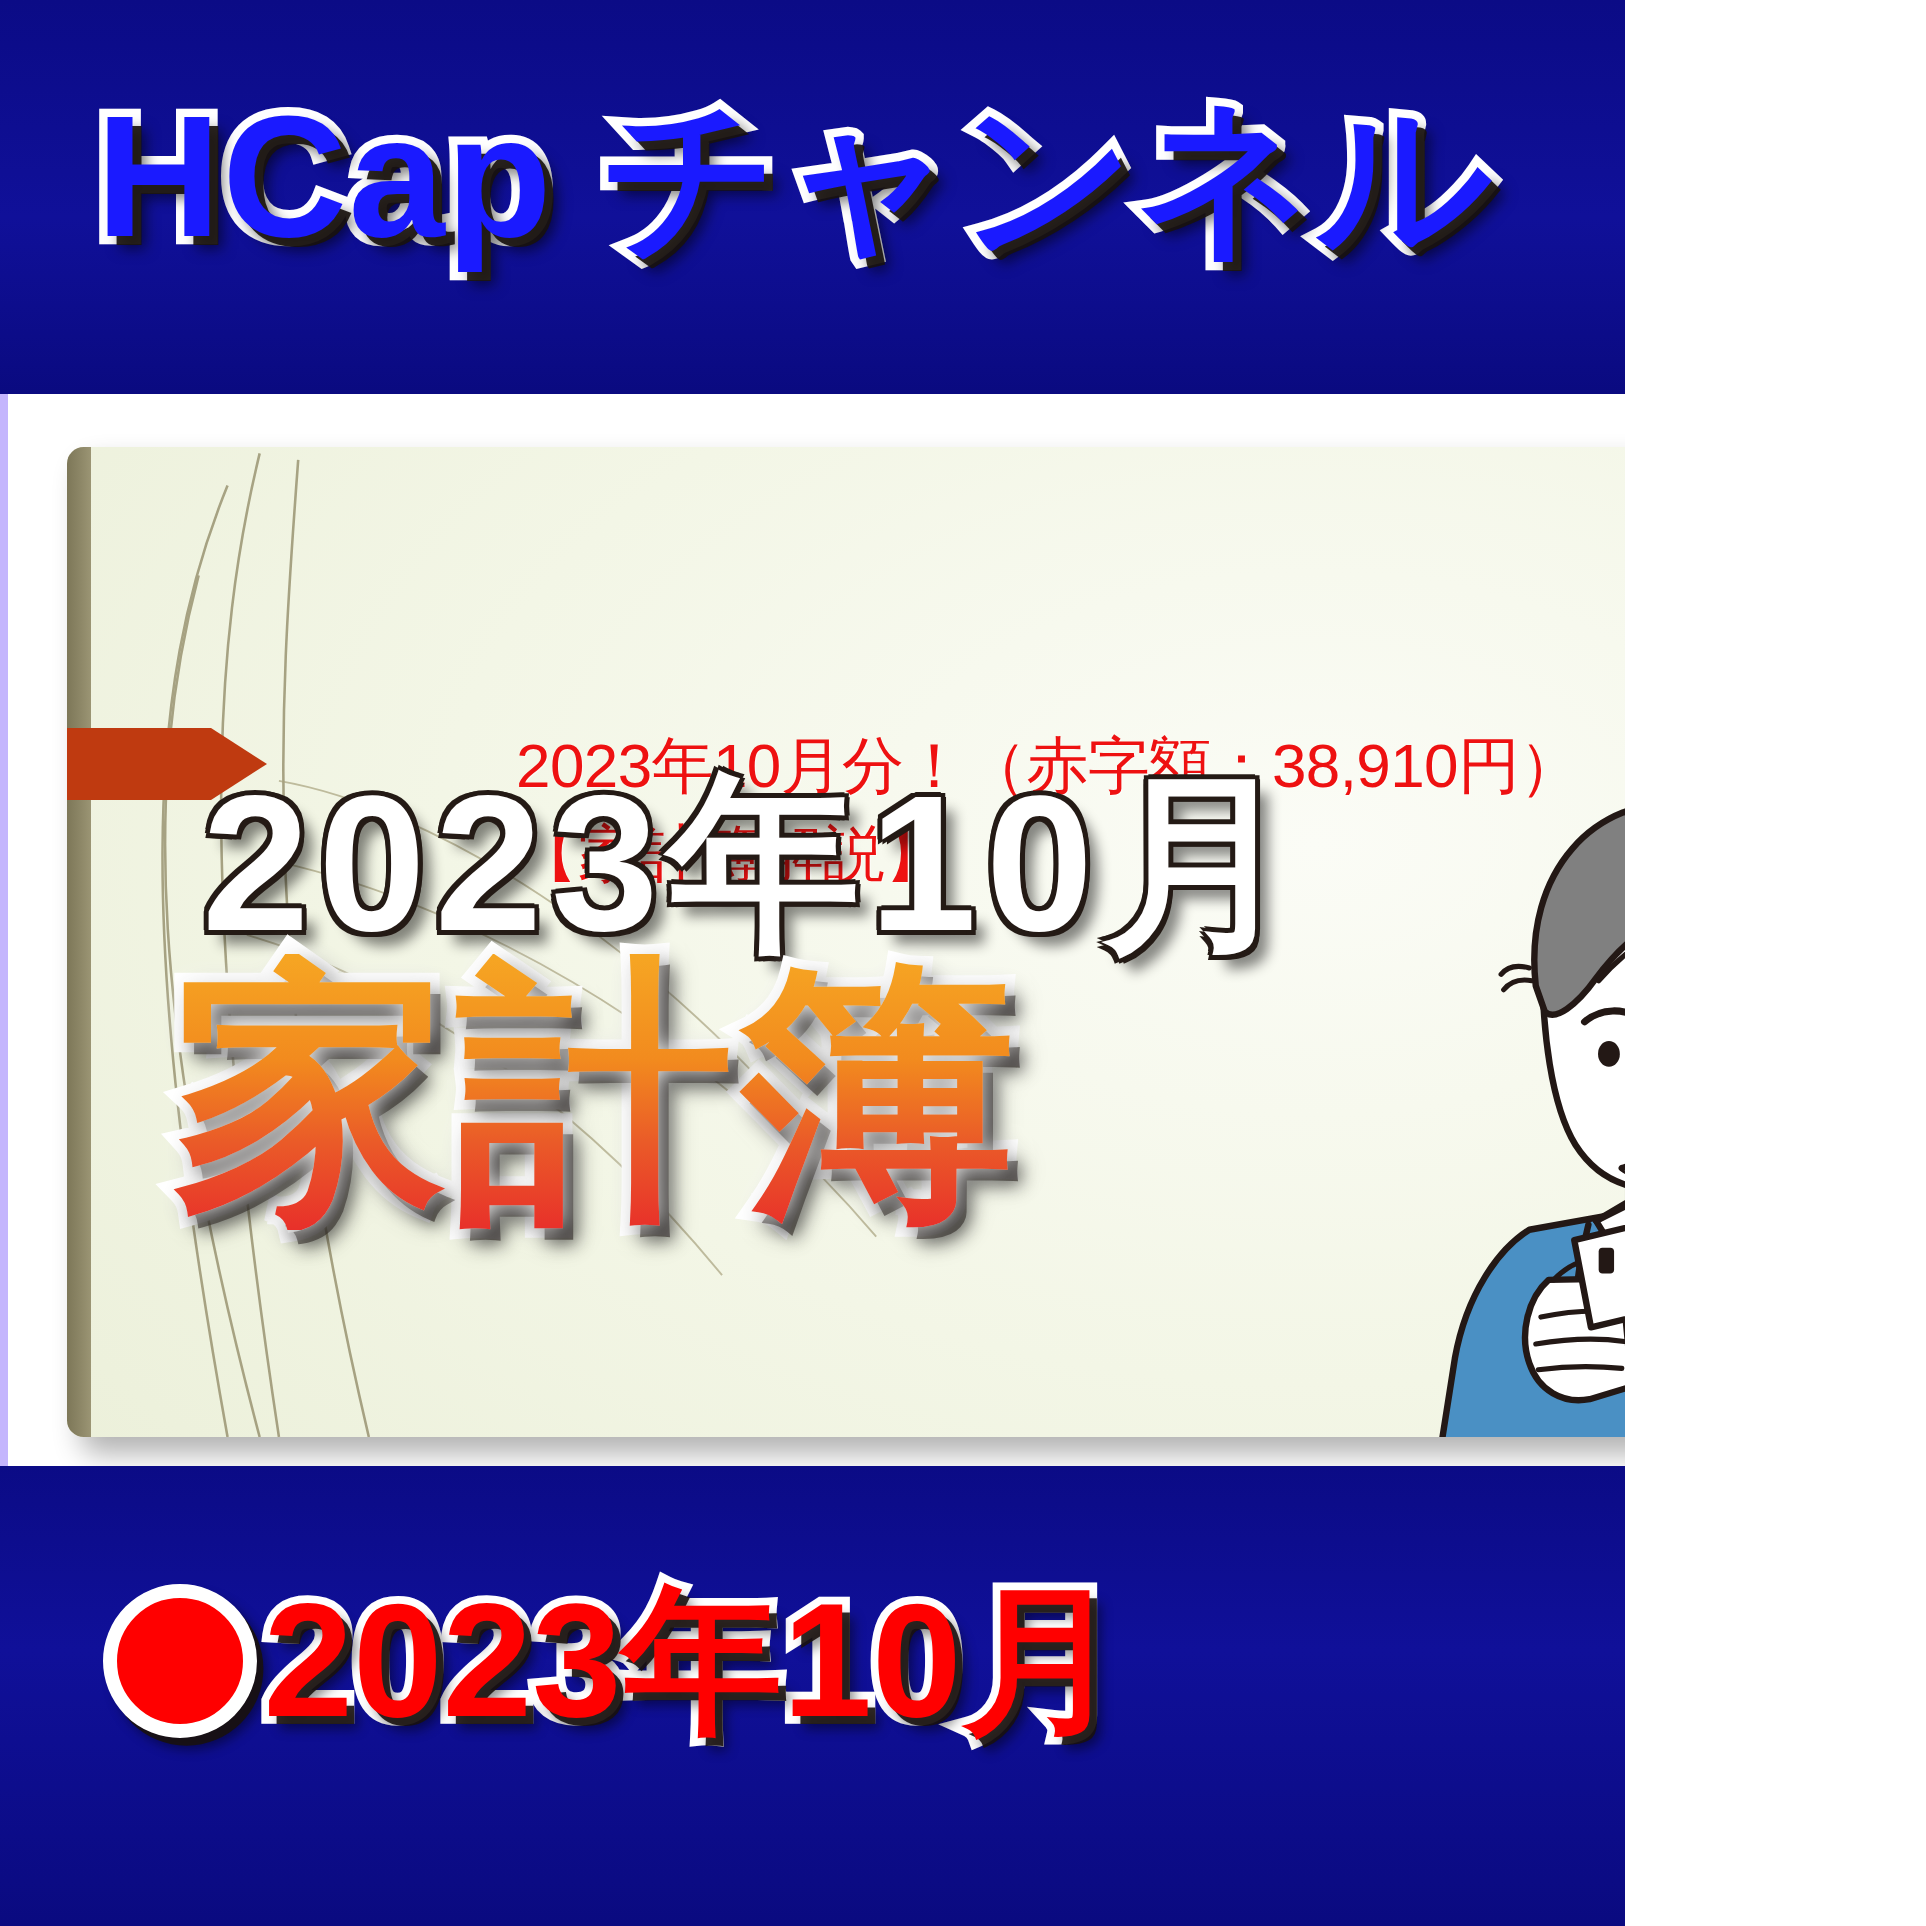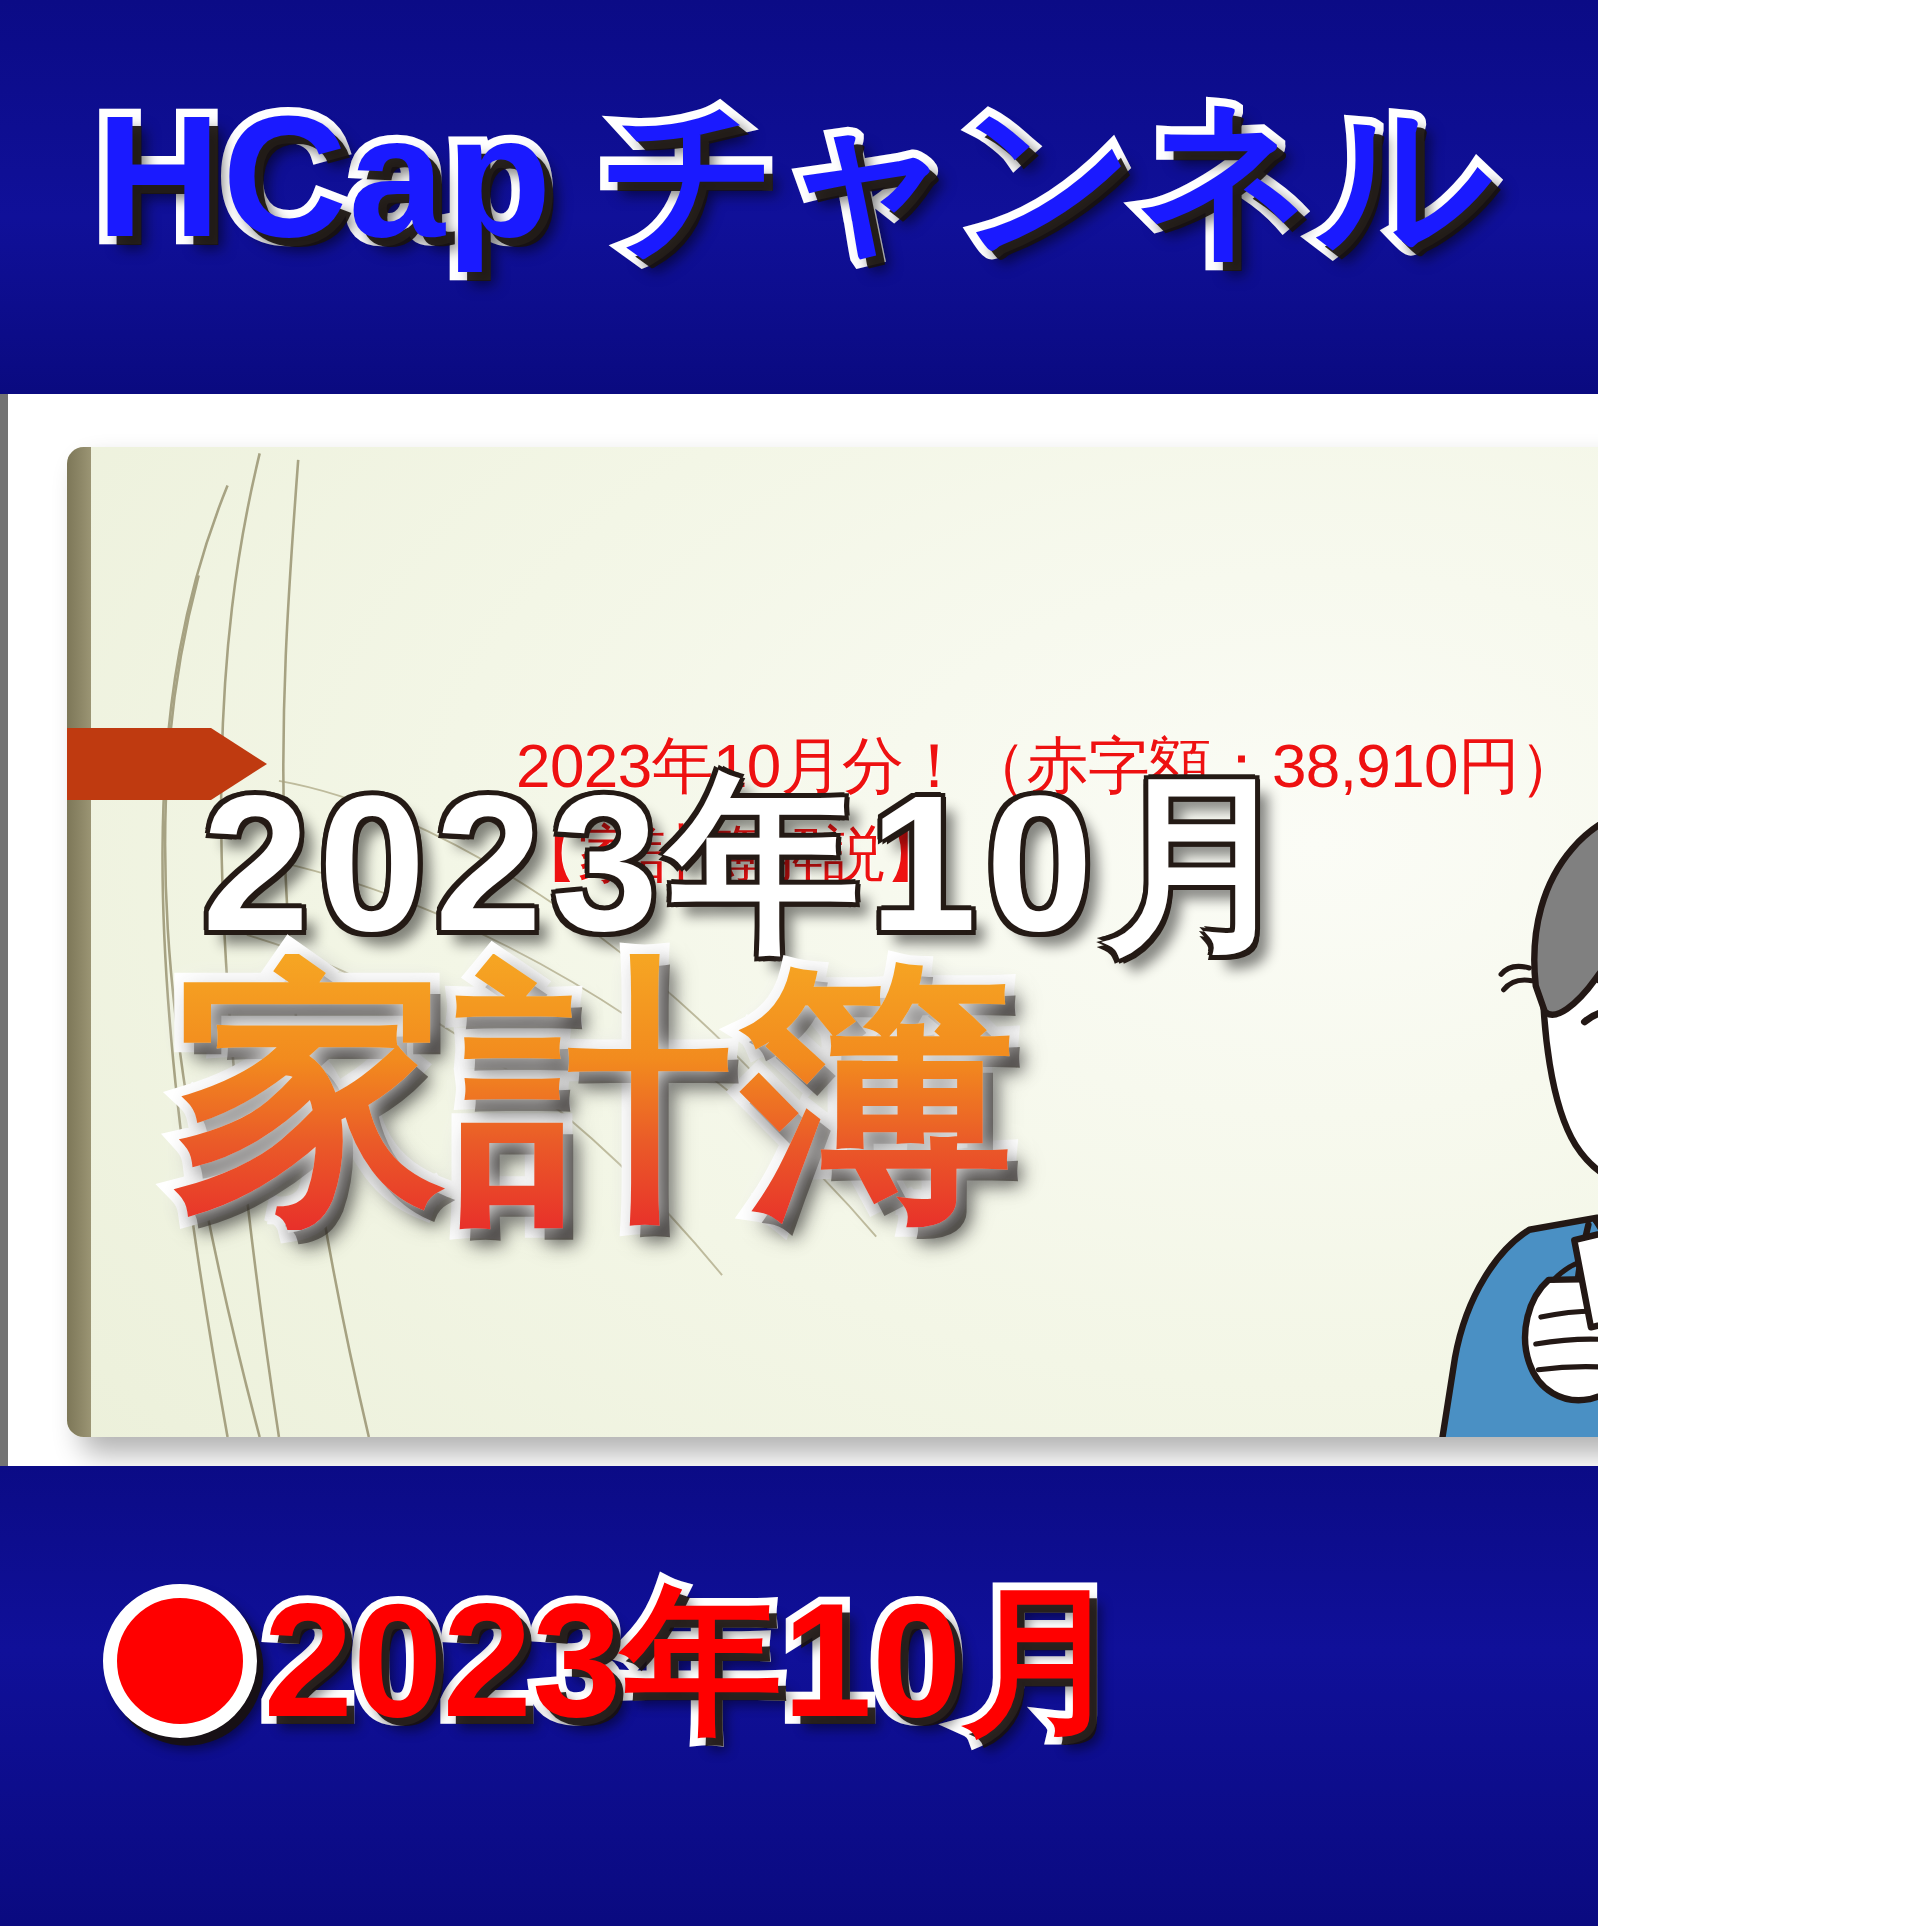--- a/index.html
+++ b/index.html
@@ -5,22 +5,23 @@
   html, body {
     margin: 0;
     padding: 0;
     background: #ffffff;
   }
   #stage {
     position: relative;
     width: 1598px;
     height: 1926px;
     overflow: hidden;
-    background: #737373;
+    background: #c4b5fd;
     font-family: "Liberation Sans", "DejaVu Sans", sans-serif;
+    padding-left: 27px;
   }
 
   
   .band-top {
     position: absolute;
     left: 0; top: 0;
     width: 1926px; height: 394px;
     background: #0d0d8c;
     overflow: hidden;
   }

